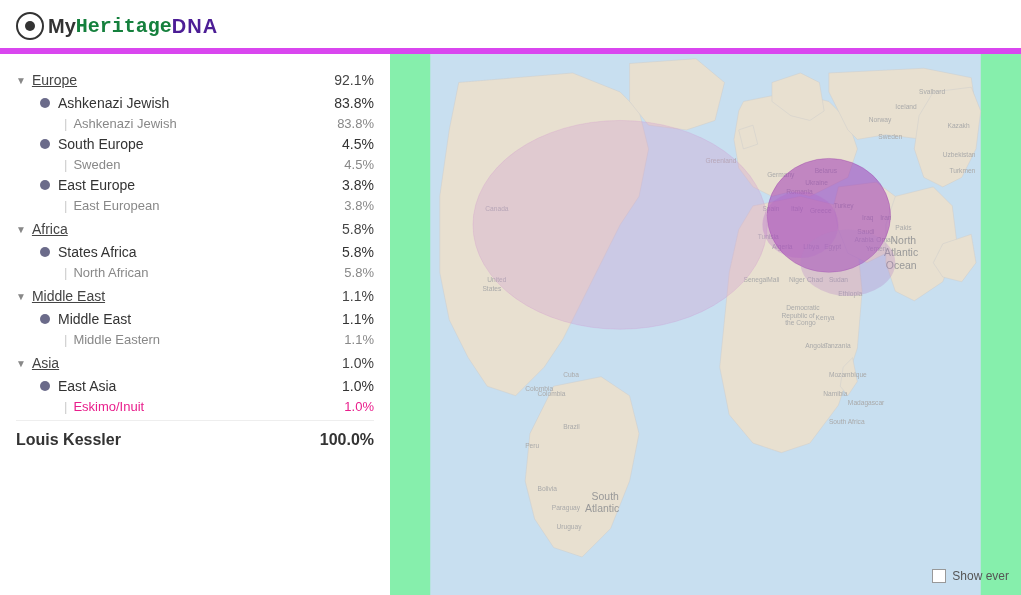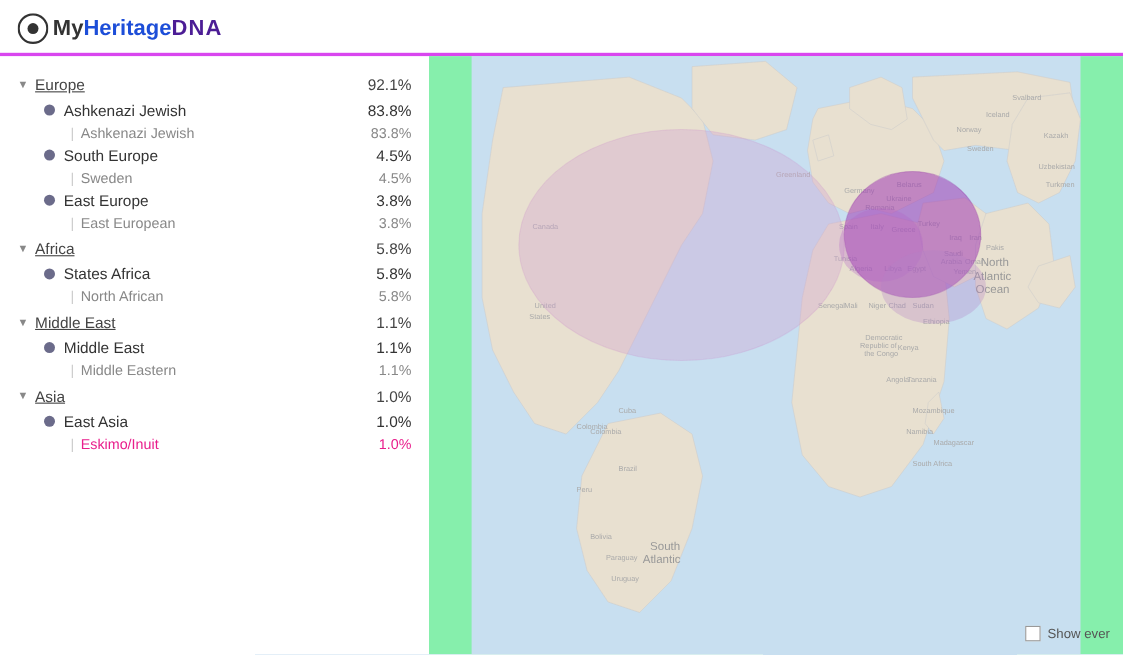--- a/index.html
+++ b/index.html
@@ -10,39 +10,40 @@
       height: 595px;
       overflow: hidden;
       display: flex;
       flex-direction: column;
     }
 
     .header {
       padding: 12px 16px 8px 16px;
       display: flex;
       align-items: center;
-      border-bottom: 3px solid #d946ef;
+      border-bottom: 6px solid #d946ef;
     }
 
     .logo {
       display: flex;
       align-items: center;
       gap: 0px;
     }
 
     .logo-text-my {
       font-size: 20px;
       font-weight: bold;
       color: #333;
     }
 
     .logo-text-heritage {
       font-size: 20px;
       font-weight: bold;
-      color: #1d4ed8;
+      color: #15803d;
+      font-family: Liberation Mono, monospace;
     }
 
     .logo-dna {
       font-size: 20px;
       font-weight: bold;
       color: #4c1d95;
       letter-spacing: 1px;
       text-align: right;
     }
 
@@ -351,20 +352,24 @@
       <div class="sub-sub-item">
         <div class="sub-sub-item-left">
           <span class="pipe">|</span>
           <span class="eskimo-name">Eskimo/Inuit</span>
         </div>
         <span class="eskimo-pct">1.0%</span>
       </div>
 
     </div>
 
+    <div class="sidebar-footer">
+      <span class="footer-name">Louis Kessler</span>
+      <span class="footer-pct">100.0%</span>
+    </div>
   </div>
 
   <div class="map-container">
     
     <svg class="map-svg" viewBox="0 0 580 570" xmlns="http://www.w3.org/2000/svg">
 
       <rect width="580" height="570" fill="#c8dff0"></rect>
 
       <path d="M30,30 L150,20 L200,40 L220,60 L230,100 L220,150 L200,180 L180,220 L160,260 L140,300 L120,330 L90,360 L60,350 L40,320 L20,280 L10,230 L10,150 L20,80 Z" fill="#e8e0d0" stroke="#ccc" stroke-width="0.5"></path>
 

